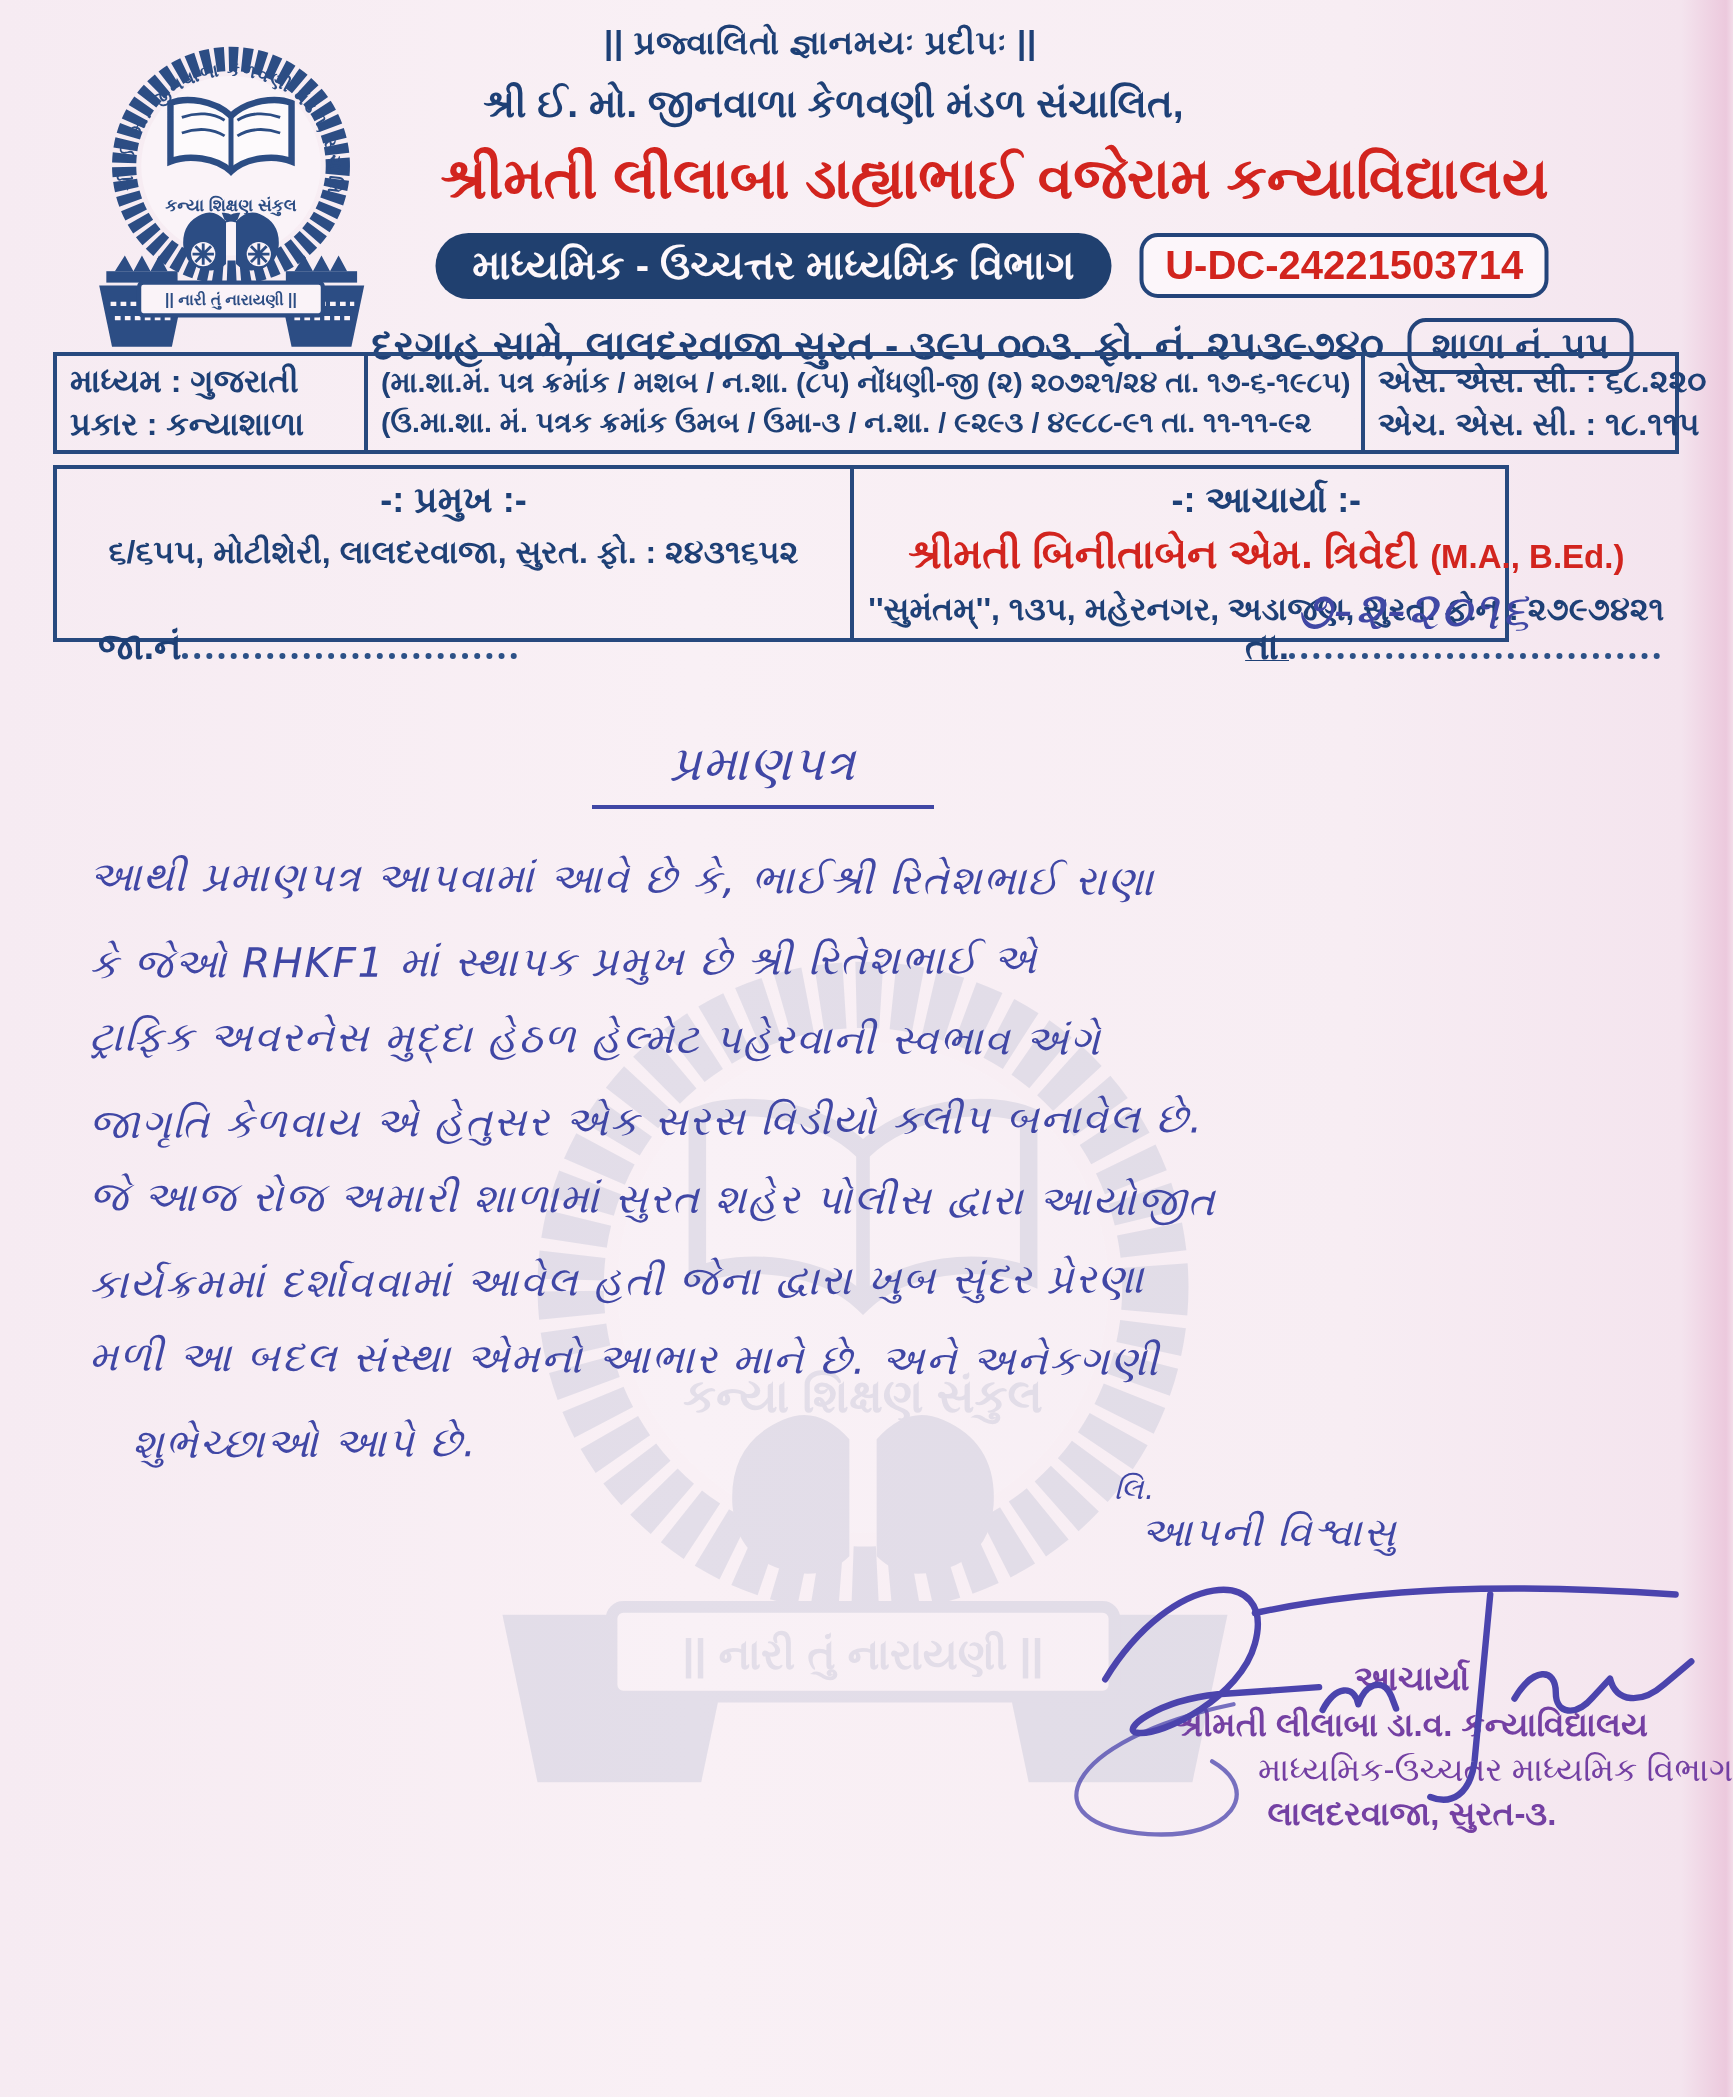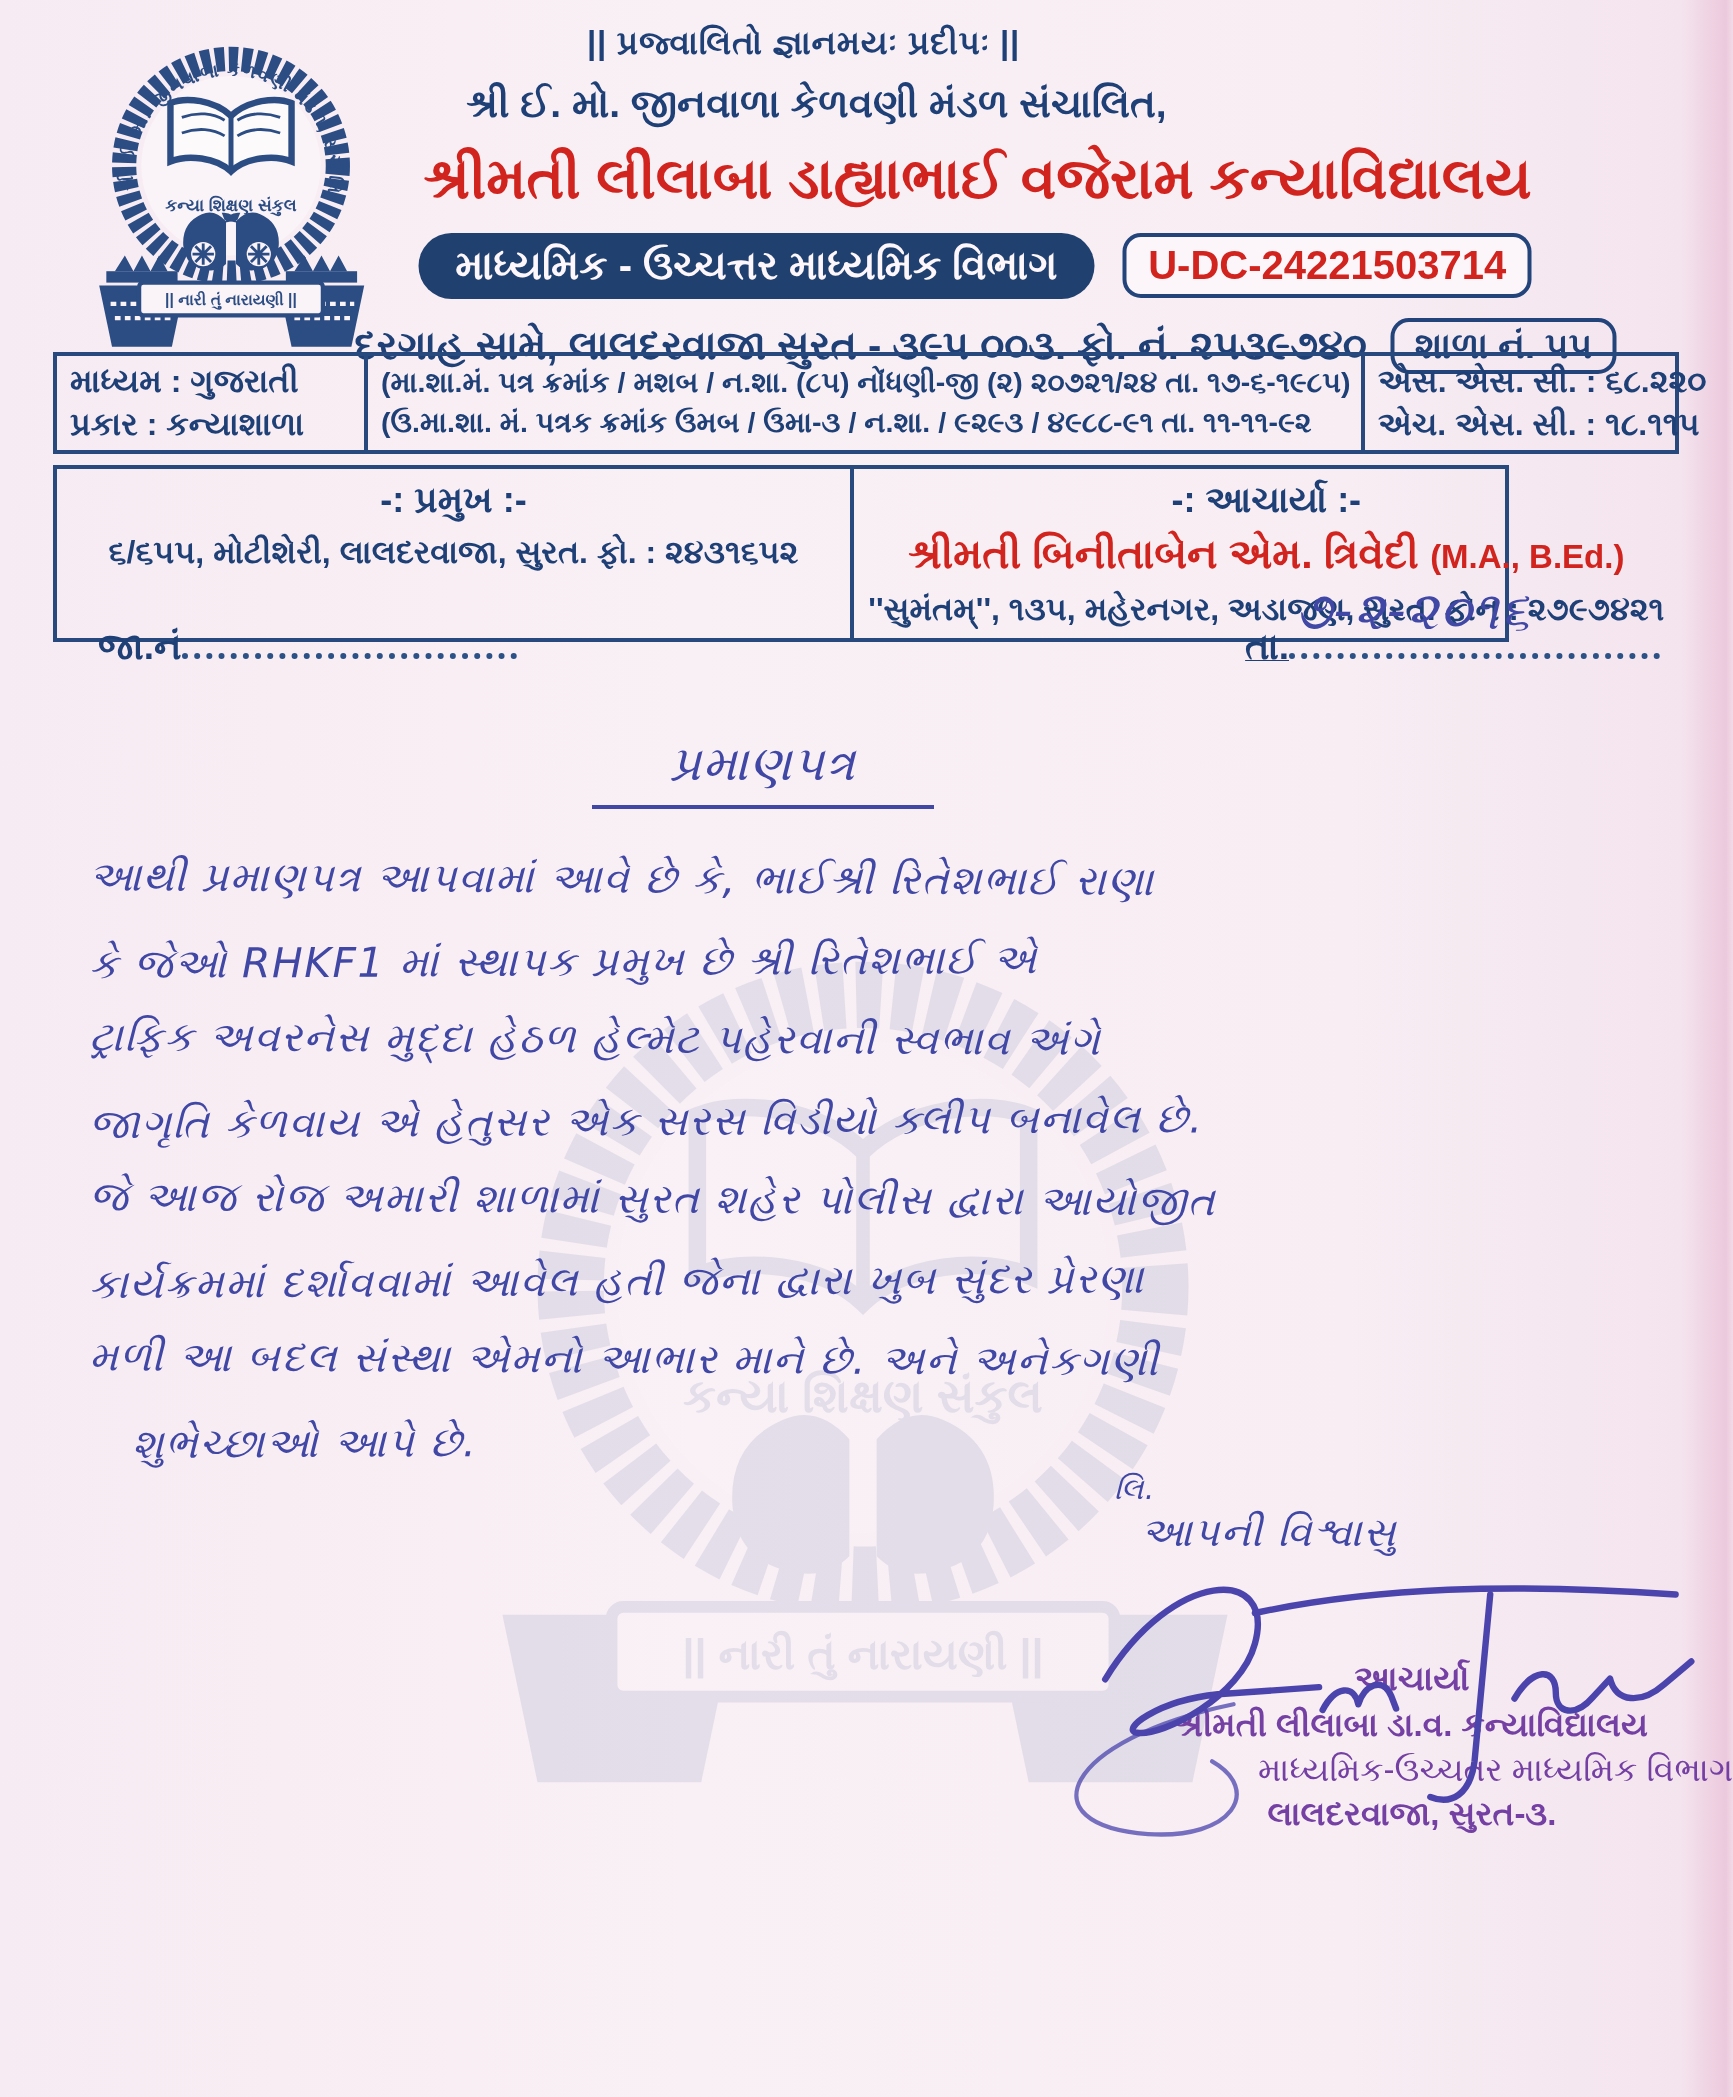--- a/index.html
+++ b/index.html
@@ -7,21 +7,21 @@
     position:relative; width:1733px; height:2097px; overflow:hidden;
     background:
       linear-gradient(90deg, #f6ebf2 0%, #f9f0f5 40%, #f7edf3 78%, #f4e4ee 97%, #ecc9dd 99.6%, #f2dcE9 100%),
       #f8eef4;
     font-family:"Liberation Sans", sans-serif; color:#1e4076;
   }
   .navy{color:#1e4076;} .red{color:#d2241e;}
   .abs{position:absolute;}
   
   .logo{left:77px;top:28.5px;width:308px;height:322px;}
-  .hdr{left:326px;top:24px;width:1355px;text-align:center;}
+  .hdr{left:343px;top:24px;width:1355px;text-align:center;}
   .motto{font-size:33px;font-weight:bold;letter-spacing:0.7px;transform:translateX(-200px);}
   .managed{font-size:39px;font-weight:bold;margin-top:18.5px;transform:translateX(-187px);}
   .schoolname{font-size:57px;font-weight:bold;margin-top:18.5px;transform:translateX(-26px);white-space:nowrap;}
   .divrow{display:flex;justify-content:center;align-items:flex-start;gap:28.5px;margin-top:21.4px;transform:translateX(-28.5px);}
   .pill{background:#20406f;color:#fdf7fb;font-size:40px;font-weight:bold;padding:10px 37px;border-radius:37px;white-space:nowrap;}
   .udc{border:4.3px solid #23447a;border-radius:18.5px;background:#fcf6fa;font-size:40px;font-weight:bold;color:#d2241e;padding:5.7px 21.4px;white-space:nowrap;}
   .addrrow{display:flex;justify-content:flex-start;align-items:center;gap:24px;margin-top:18.5px;transform:translateX(28.5px);}
   .addr{font-size:40px;font-weight:bold;white-space:nowrap;}
   .shalabox{border:4.3px solid #23447a;border-radius:18.5px;font-size:36px;font-weight:bold;padding:2.9px 20px;white-space:nowrap;}
   

